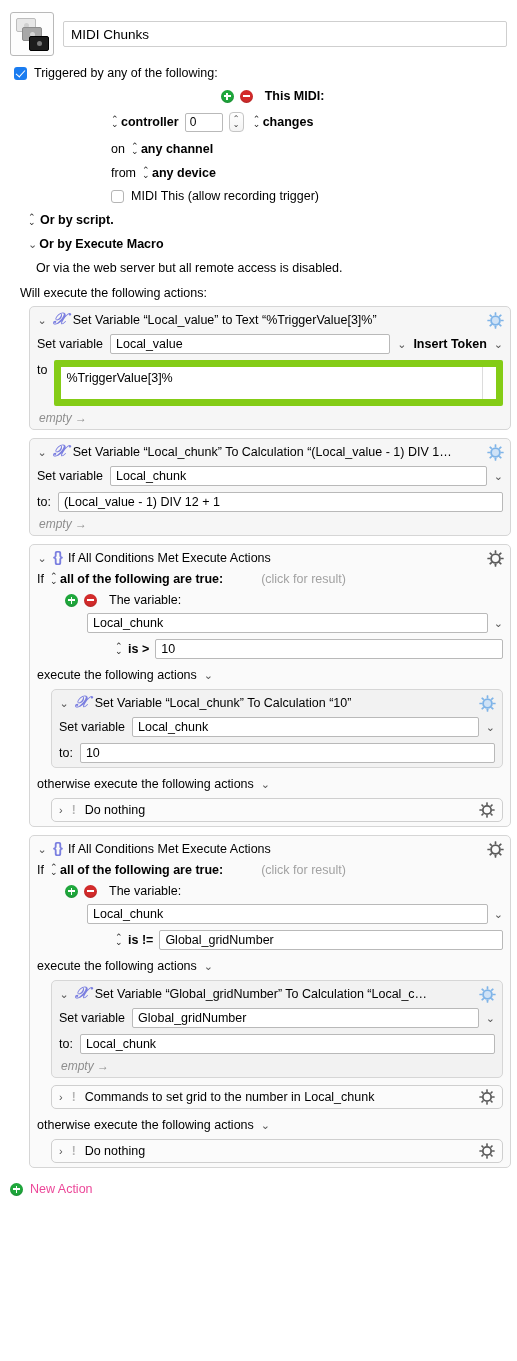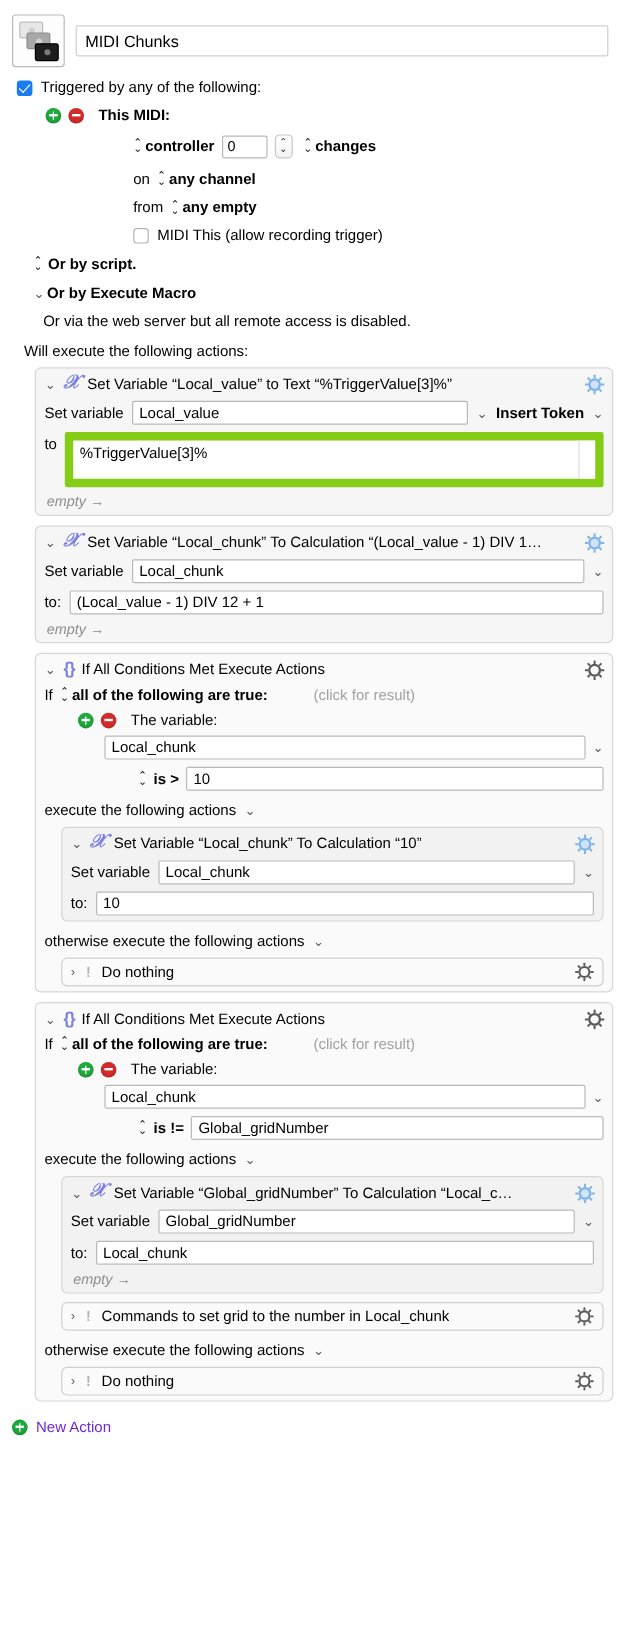--- a/index.html
+++ b/index.html
@@ -56,21 +56,21 @@
     padding: 0 7px;
     font-size: 13.5px;
     margin-top: 9px;
     margin-right: 2px;
   }
 
   
   .trig-wrap { padding: 10px 10px 0 14px; }
 
   .row { display: flex; align-items: center; }
-  .row + .row { margin-top: 8px; }
+  .row + .row { margin-top: 8px; justify-content: center; }
 
   .cbx {
     width: 13px; height: 13px;
     border-radius: 3px;
     background: #1a7cf0;
     position: relative;
     flex: 0 0 auto;
     margin-right: 7px;
   }
   .cbx::after {
@@ -265,21 +265,21 @@
   .bang {
     color: #b4b4b4; font-weight: 700; font-size: 12px;
     text-shadow: 0 1px 0 #fff;
   }
   .simple-row .gear { top: 3px; right: 6px; }
 
   
   .new-action {
     display: flex; align-items: center; gap: 7px;
     padding: 6px 0 0 8px;
-    font-size: 12.5px; color: #6d28d9;
+    font-size: 12.5px; color: #ec4899;
   }
 </style>
 </head>
 <body>
 
 <div class="header">
   <div class="macro-icon">
     <div class="mi-rect mi-1"></div>
     <div class="mi-rect mi-2"></div>
     <div class="mi-rect mi-3"></div>
@@ -320,21 +320,21 @@
 
   <div class="midi-line l2" style="margin-top:10px;">
     <span style="margin-right:6px;">on</span>
     <span class="stepper-glyph"></span>
     <span class="b">any channel</span>
   </div>
 
   <div class="midi-line l3" style="margin-top:10px;">
     <span style="margin-right:6px;">from</span>
     <span class="stepper-glyph"></span>
-    <span class="b">any empty</span>
+    <span class="b">any device</span>
   </div>
 
   <div class="ml-row">
     <div class="cbx off"></div>
     <span>MIDI This (allow recording trigger)</span>
   </div>
 
   <div class="orline">
     <span class="stepper-glyph"></span>
     <span class="b">Or by script.</span>

